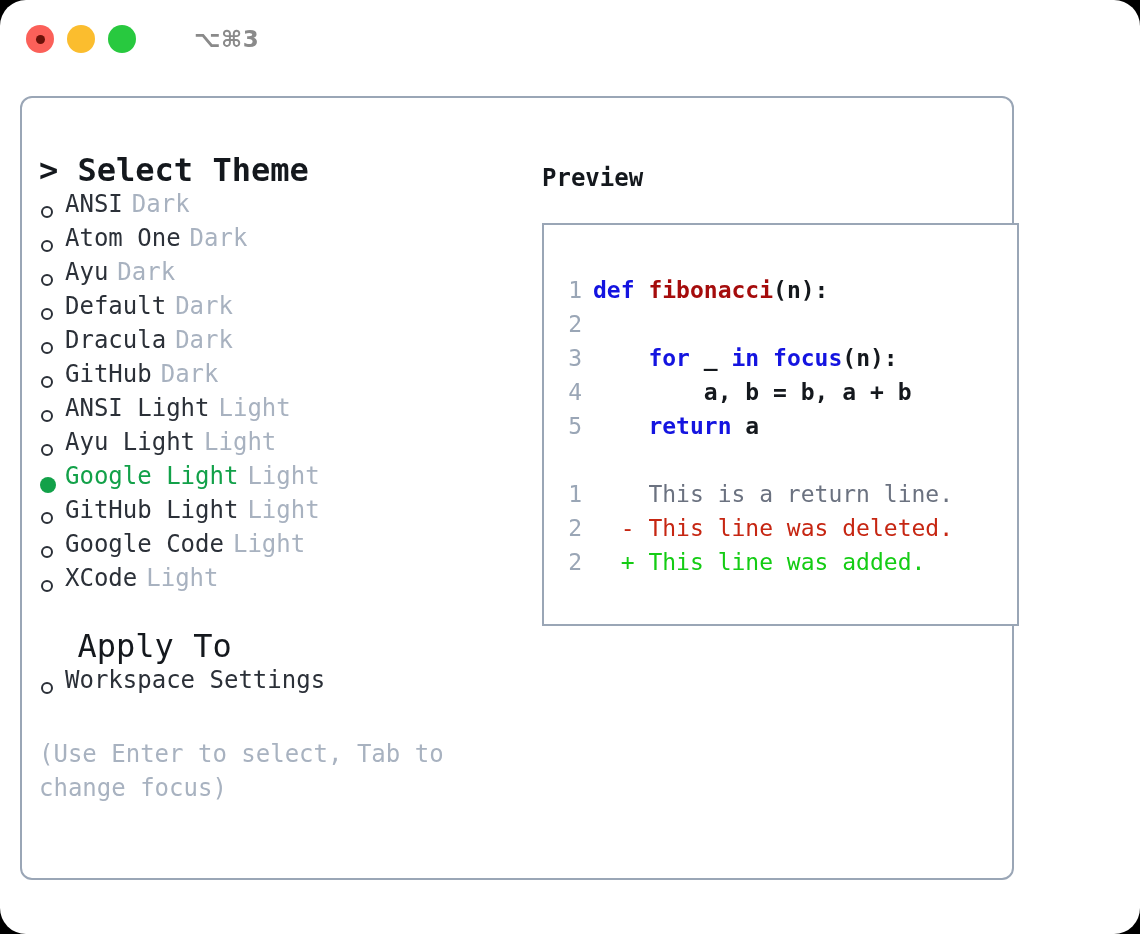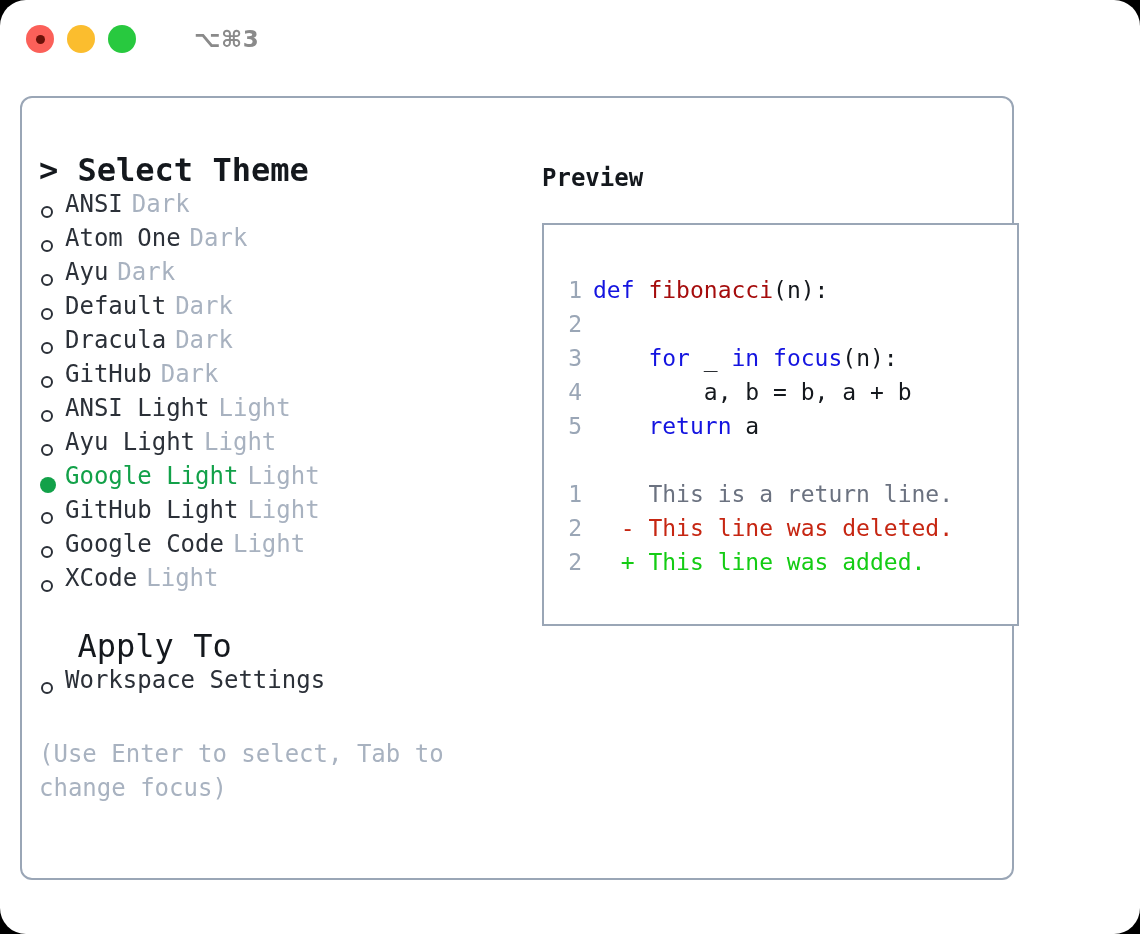--- a/index.html
+++ b/index.html
@@ -178,21 +178,21 @@
     white-space: pre;
     font-family: "DejaVu Sans Mono", "Liberation Mono", monospace;
   }
   .ln {
     width: 26px;
     text-align: right;
     color: #9aa6b6;
     flex: 0 0 auto;
     margin-right: 11px;
   }
-  .code-text { color: #14181d; }
+  .code-text { color: #14181d; font-weight: bold; }
   .tok-kw  { color: #1414e0; }
   .tok-fn  { color: #a50c0c; }
   .tok-pl  { color: #14181d; }
   .blank-line { height: 34px; }
 
   .diff-sign { flex: 0 0 auto; }
   .diff-ctx  { color: #6b7280; }
   .diff-del  { color: #c62612; }
   .diff-add  { color: #14cc14; }
 </style>

